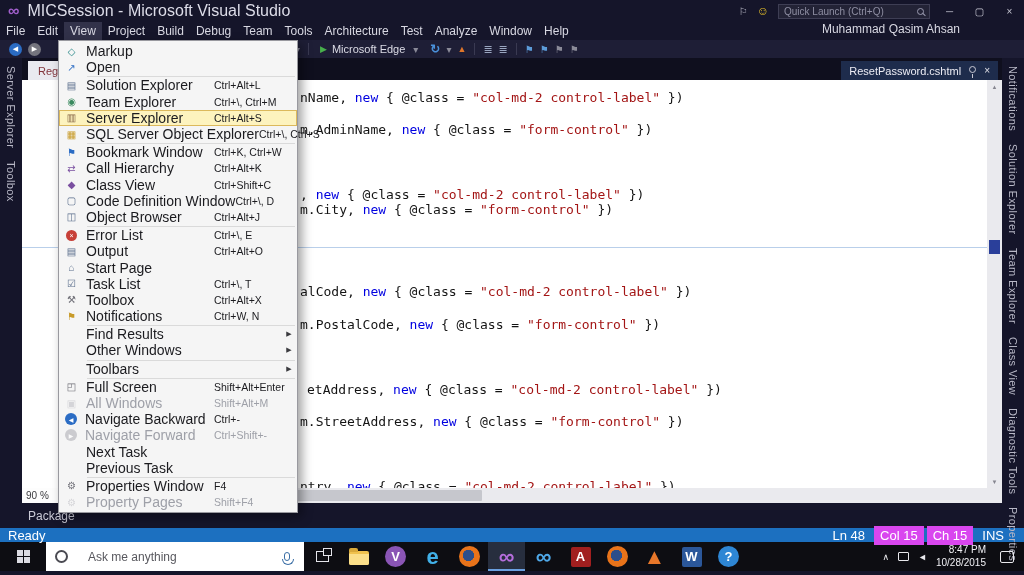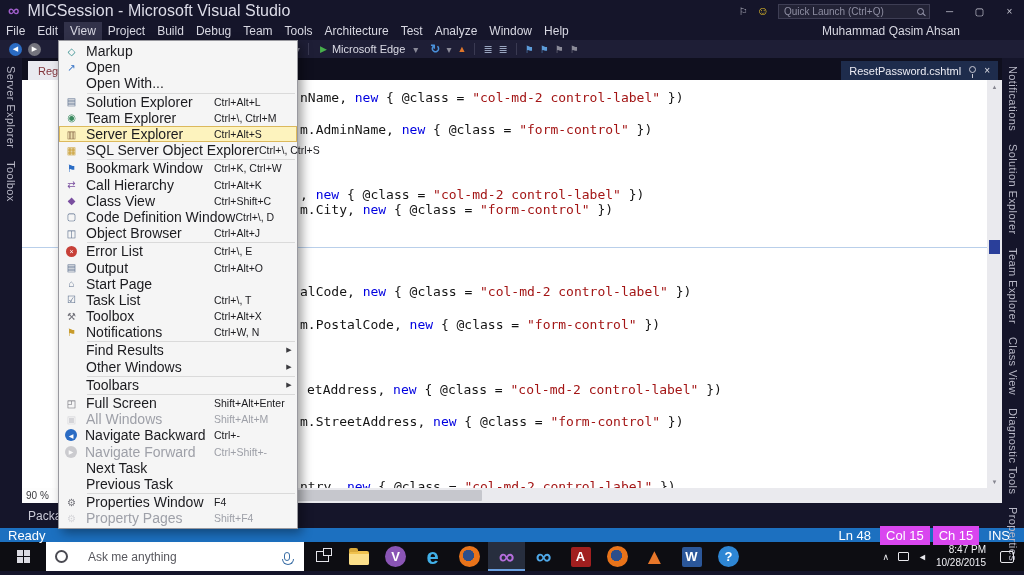--- a/index.html
+++ b/index.html
@@ -15,21 +15,21 @@
   .fb-flag{color:#B9B9C6;font-size:10px}
   .smiley{color:#E8C229;font-size:12px}
   .quick-launch{width:152px;height:15px;background:#232336;border:1px solid #3E3E54;display:flex;
                 align-items:center;gap:5px;padding:0 5px;font-size:10px;color:#8E8EA2}
   .ql-label{flex:1;white-space:nowrap;overflow:hidden}
   .mag{width:7px;height:7px;border:1px solid #9A9AB0;border-radius:50%;position:relative;flex:none}
   .mag::after{content:"";position:absolute;width:4px;height:1px;background:#9A9AB0;transform:rotate(45deg);right:-3px;bottom:-1px}
   .winbtn{width:21px;text-align:center;color:#C6C6D2;font-size:10px}
 
   
-  .menubar{height:18px;background:#15152A;display:flex;align-items:center;color:#D8D8E2;font-size:12px}
+  .menubar{height:18px;background:#15152A;display:flex;align-items:flex-start;color:#D8D8E2;font-size:12px}
   .mb-item{padding:2px 6px;white-space:nowrap}
   .mb-item.open{background:#32324A}
   .mb-user{margin-left:auto;margin-right:64px;font-size:12px;color:#D8D8E2;white-space:nowrap}
 
   
   .toolbar{height:18px;background:#1E1E36;display:flex;align-items:center;color:#C8C8D4;font-size:11px;padding-left:6px}
   .tbi{display:inline-flex;align-items:center;justify-content:center;margin:0 3px;font-size:10px}
   .tbi.circle-blue{width:13px;height:13px;border-radius:50%;background:#2B6CC4;color:#fff;font-size:7px}
   .tbi.circle-gray{width:13px;height:13px;border-radius:50%;background:#74747E;color:#fff;font-size:7px}
   .tbi.dim{color:#8A8A98}
@@ -73,21 +73,21 @@
   .hrow{position:absolute;left:0;right:15px;bottom:0;height:15px;display:flex;background:#EAEAEE}
   .zoom{width:46px;background:#FDFDFD;border-right:1px solid #D4D4D8;display:flex;align-items:center;
         justify-content:space-between;padding:0 4px;font-size:10px;color:#3A3A3E;flex:none}
   .zoom .zc{font-size:7px;color:#77777F}
   .hscroll{flex:1;position:relative}
   .hthumb{position:absolute;left:6px;top:2px;height:11px;width:408px;background:#C6C7CD;border-radius:1px}
 
   
   .package-strip{height:25px;background:#15152A;color:#CACAD6;font-size:12px;display:flex;align-items:center;padding-left:28px}
   .statusbar{height:14px;background:#1C70C0;display:flex;align-items:center;color:#fff;font-size:13px;padding:0 8px}
-  .sb-right{margin-left:auto;display:flex;align-items:center;gap:3px;}
+  .sb-right{margin-left:auto;display:flex;align-items:center;gap:3px;margin-right:6px}
   .sb-cell{padding:2px 6px;white-space:nowrap}
   .sb-cell.lit{background:#d946ef}
 
   
   .taskbar{height:29px;background:#0D0D12;display:flex;align-items:stretch}
   .start{width:46px;display:flex;align-items:center;justify-content:center}
   .winlogo{display:grid;grid-template-columns:6px 6px;grid-template-rows:6px 6px;gap:1px}
   .winlogo i{background:#DCDCE2;display:block}
   .search{width:258px;background:#fff;display:flex;align-items:center;gap:20px;padding:0 9px}
   .cortana{width:13px;height:13px;border:2px solid #4A4A52;border-radius:50%;flex:none}
@@ -339,26 +339,20 @@
         <span class="mi-label">Markup</span>
         <span class="mi-short"></span>
         <span class="mi-arrow"></span>
       </div>
       <div class="menu-item">
         <span class="mi-icon c-blue">↗</span>
         <span class="mi-label">Open</span>
         <span class="mi-short"></span>
         <span class="mi-arrow"></span>
       </div>
-      <div class="menu-item">
-        <span class="mi-icon"></span>
-        <span class="mi-label">Open With...</span>
-        <span class="mi-short"></span>
-        <span class="mi-arrow"></span>
-      </div>
       <div class="menu-sep"></div>
       <div class="menu-item">
         <span class="mi-icon c-slate">▤</span>
         <span class="mi-label">Solution Explorer</span>
         <span class="mi-short">Ctrl+Alt+L</span>
         <span class="mi-arrow"></span>
       </div>
       <div class="menu-item">
         <span class="mi-icon c-green">◉</span>
         <span class="mi-label">Team Explorer</span>

